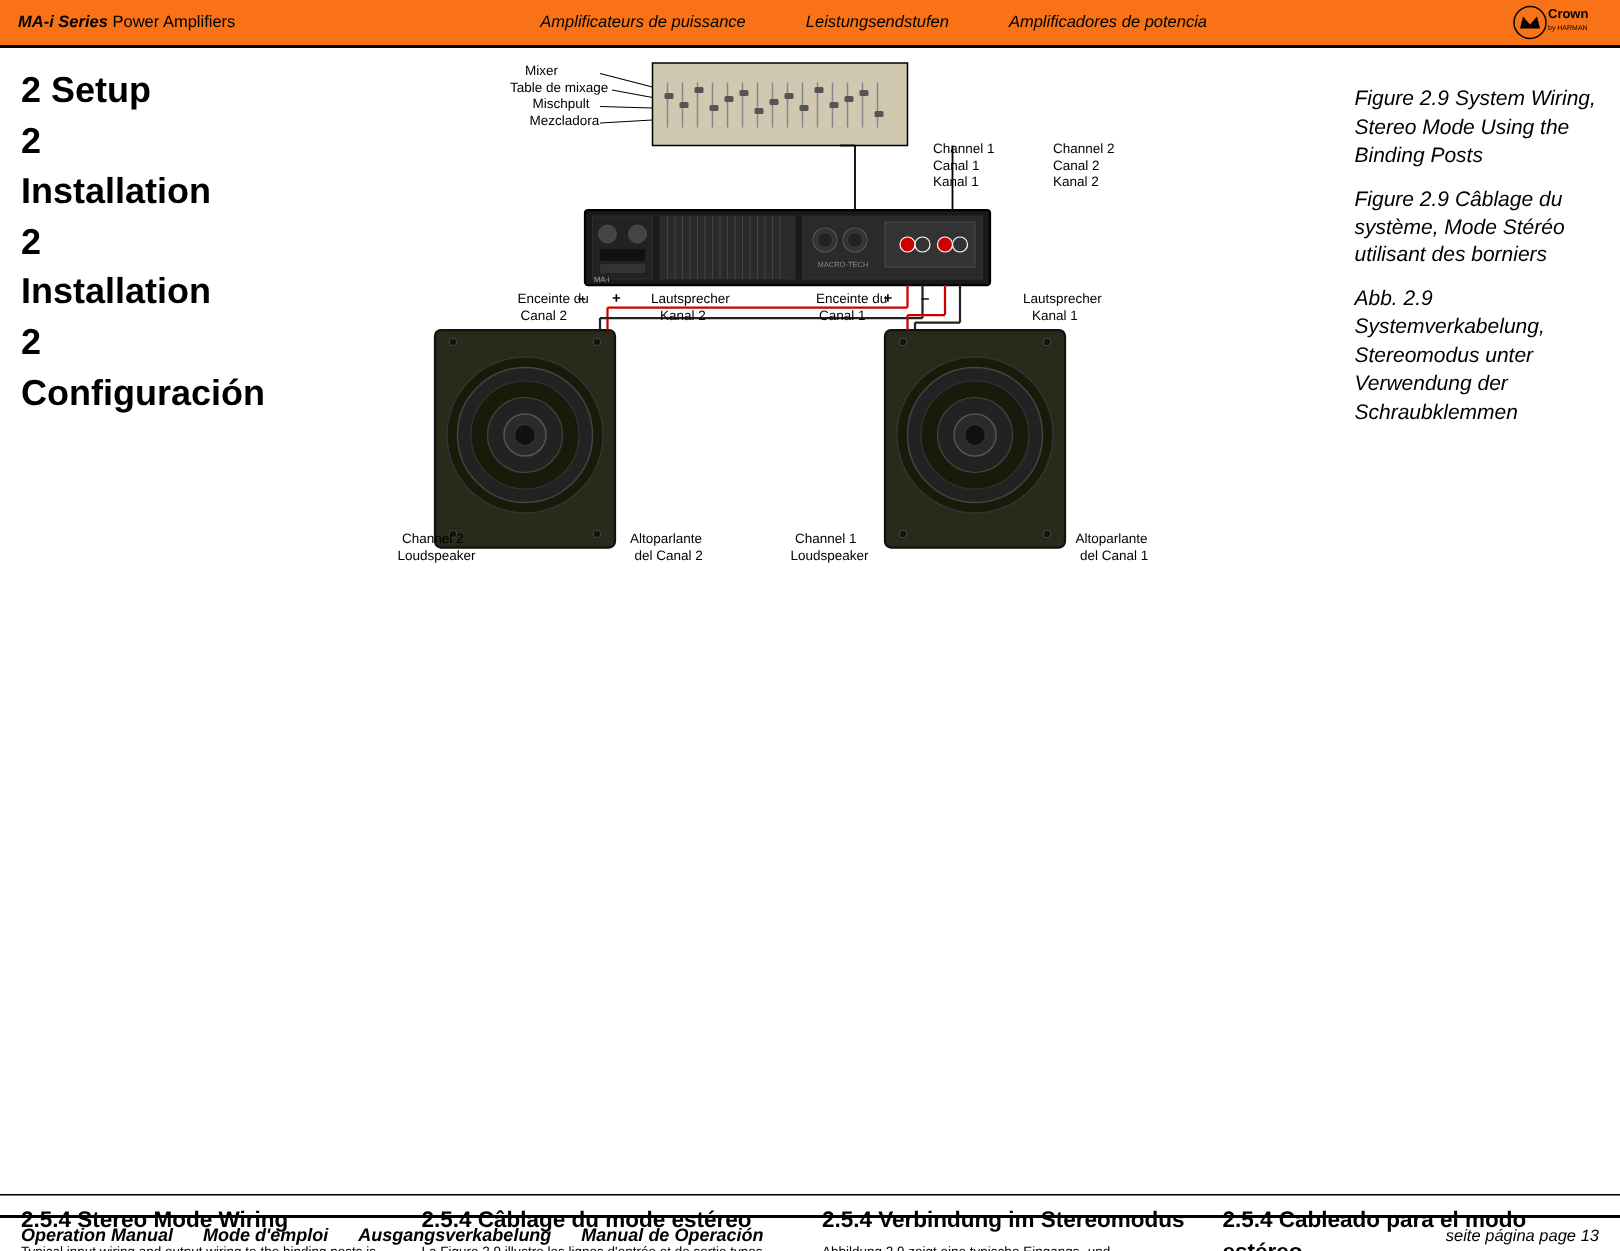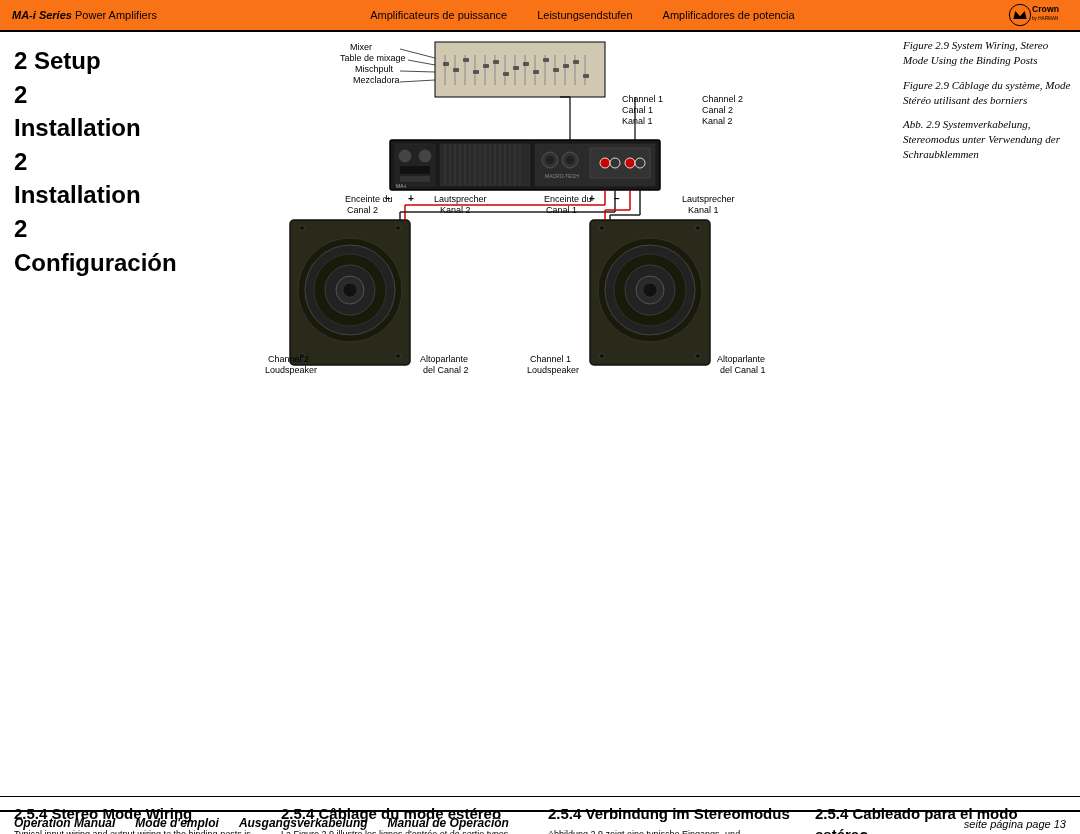--- a/index.html
+++ b/index.html
@@ -27,23 +27,24 @@
     .header-left {
       font-size: 11px;
       color: #000;
     }
     .header-left .series {
       font-style: italic;
       font-weight: bold;
     }
     .header-dividers {
       display: flex;
-      gap: 30px;
+      gap: 40px;
       font-size: 11px;
       color: #000;
+      font-style: italic;
     }
     .header-logo {
       display: flex;
       align-items: center;
       gap: 4px;
     }
     .crown-logo {
       width: 60px;
       height: 30px;
     }
@@ -74,26 +75,25 @@
     .center-diagram {
       flex: 1;
       position: relative;
       padding-top: 8px;
       text-align: right;
     }
 
     
     .right-notes {
       width: 185px;
-      padding: 6px 8px 0 8px;
-      font-size: 11px;
+      padding: 24px 8px 0 8px;
+      font-size: 14px;
       color: #000;
       line-height: 1.35;
       flex-shrink: 0;
-      font-family: Liberation Serif, serif;
     }
     .right-notes p {
       margin-bottom: 10px;
       font-style: italic;
     }
 
     
     .bottom-section {
       display: flex;
       flex-direction: row;

